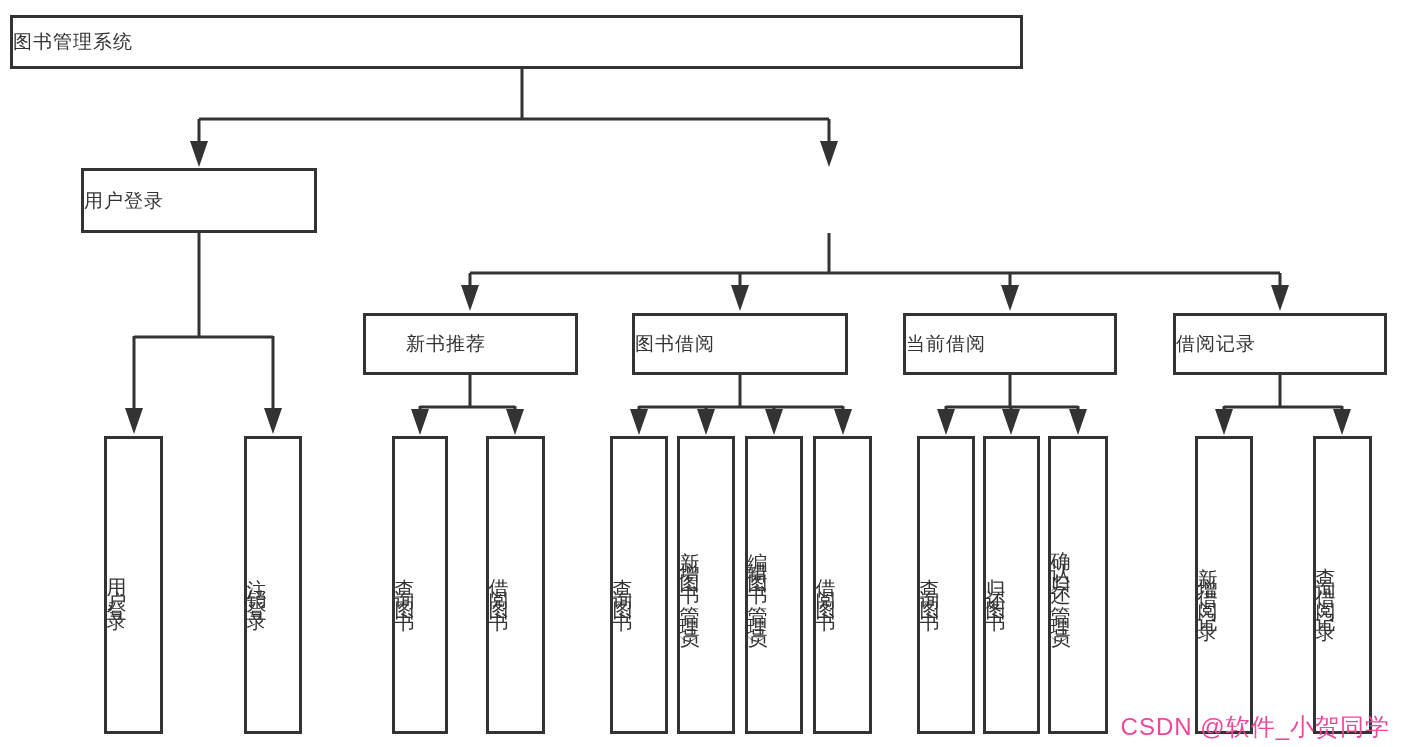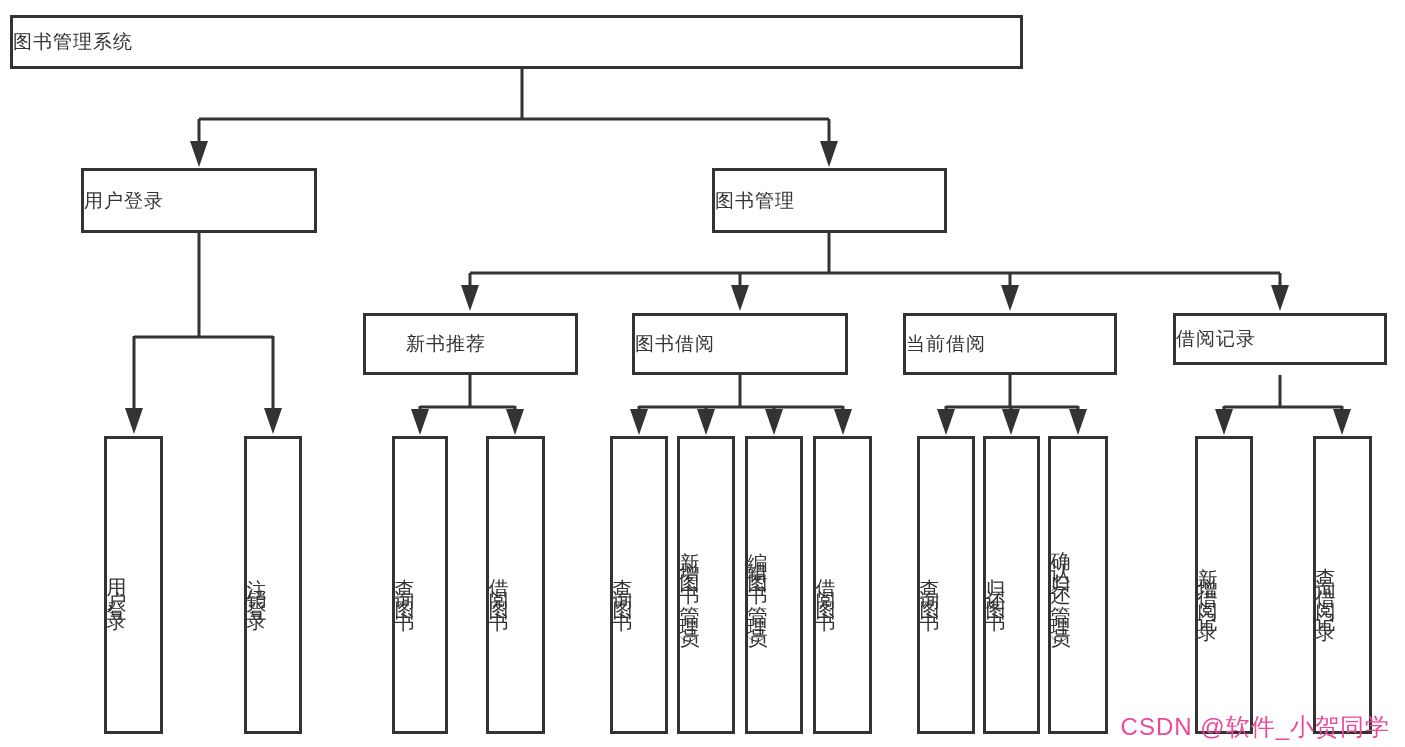--- a/index.html
+++ b/index.html
@@ -97,34 +97,31 @@
          M1342 435 L1333 409 L1351 409 Z"></path>
   </svg>
 
   <div class="node" style="left:10px; top:15px; width:1013px; height:54px;">
     <span class="hlabel">图书管理系统</span>
   </div>
 
   <div class="node" style="left:81px; top:168px; width:236px; height:65px;">
     <span class="hlabel">用户登录</span>
   </div>
-  <div class="node" style="left:712px; top:168px; width:235px; height:65px;">
-    <span class="hlabel">图书管理</span>
-  </div>
 
   <div class="node" style="left:363px; top:313px; width:215px; height:62px;padding-left:40px;">
     <span class="hlabel">新书推荐</span>
   </div>
   <div class="node" style="left:903px; top:313px; width:214px; height:62px;">
     <span class="hlabel">当前借阅</span>
   </div>
   <div class="node" style="left:632px; top:313px; width:216px; height:62px;">
     <span class="hlabel">图书借阅</span>
   </div>
-  <div class="node" style="left:1173px; top:313px; width:214px; height:52px;">
+  <div class="node" style="left:1173px; top:313px; width:214px; height:62px;">
     <span class="hlabel">借阅记录</span>
   </div>
 
   <div class="node vbox" style="left:104px; top:436px; width:59px; height:298px;">
     <span class="vlabel">用户登录</span>
   </div>
   <div class="node vbox" style="left:244px; top:436px; width:58px; height:298px;">
     <span class="vlabel">注销登录</span>
   </div>
 

